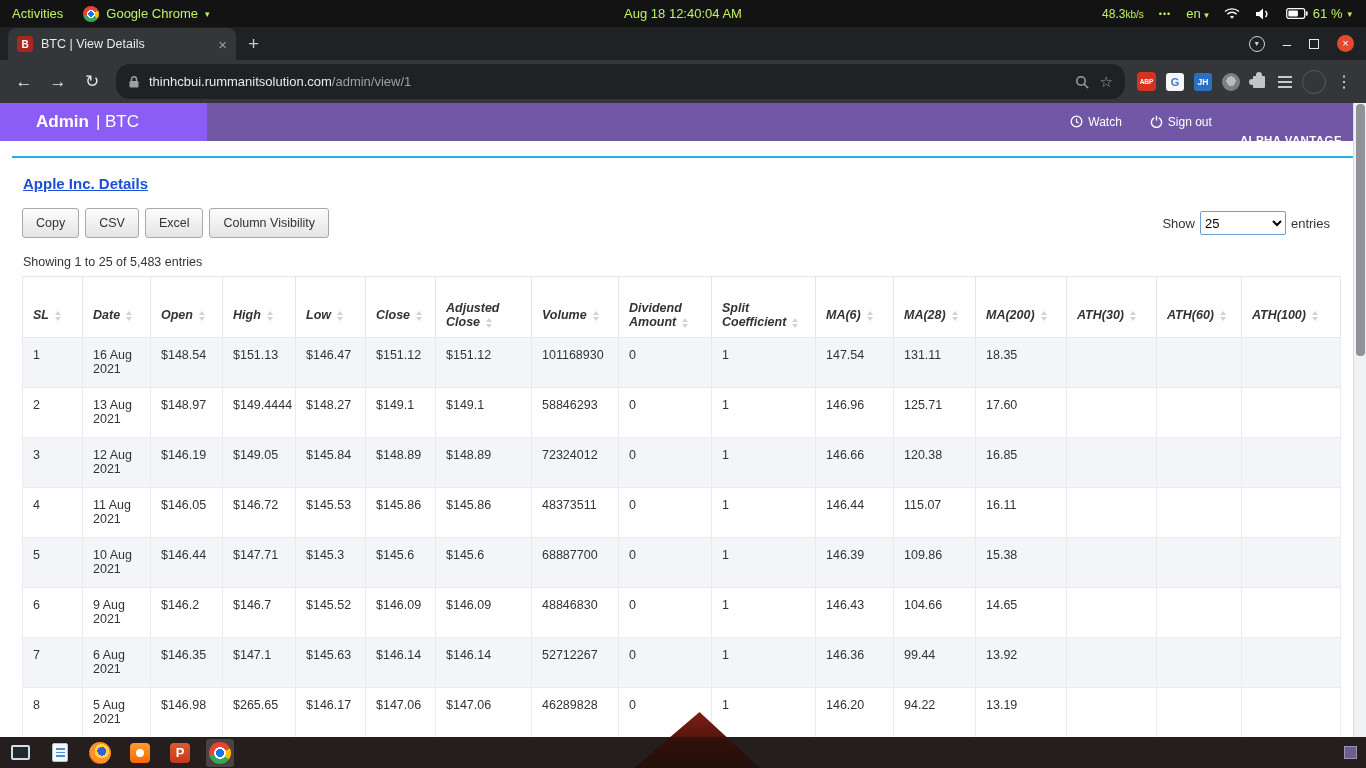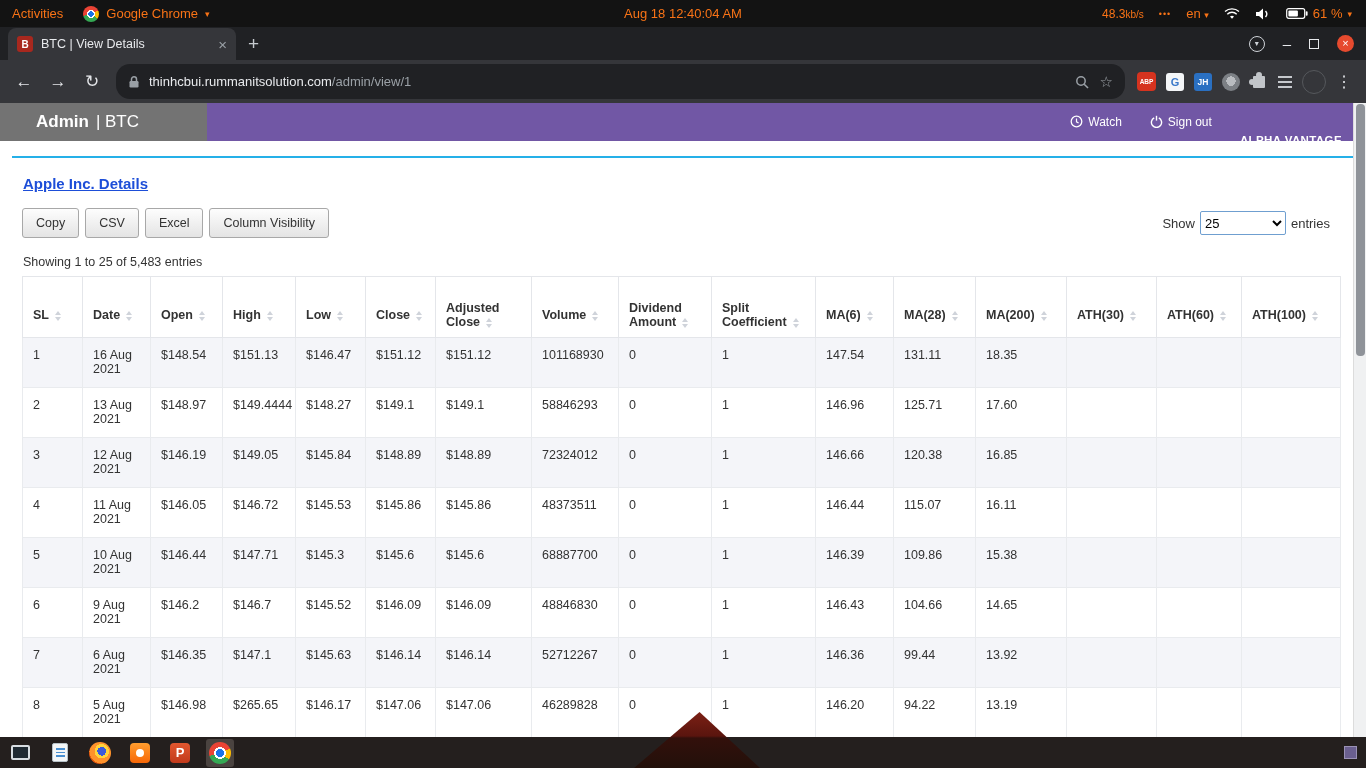--- a/index.html
+++ b/index.html
@@ -5,21 +5,21 @@
   * { box-sizing: border-box; }
   body { margin:0; background:#000; }
   #screen {
     position:relative; width:1366px; height:768px; overflow:hidden;
     font-family:"Liberation Sans", sans-serif; background:#fff;
   }
 
   
   #topbar {
     position:absolute; top:0; left:0; right:0; height:27px;
-    background:#131313; color:#f97316; display:flex; align-items:center; font-size:13px;
+    background:#131313; color:#bef264; display:flex; align-items:center; font-size:13px;
   }
   .tb-left { display:flex; align-items:center; gap:20px; padding-left:12px; }
   .app-menu { display:flex; align-items:center; gap:7px; }
   .clock { position:absolute; left:50%; transform:translateX(-50%); }
   .tb-right { margin-left:auto; display:flex; align-items:center; gap:15px; padding-right:14px; }
   .net { font-size:12px; }
   .net .unit { font-size:10px; }
   .tray-dots { font-size:9px; letter-spacing:1px; }
   .caret8 { font-size:9px; }
 
@@ -86,21 +86,21 @@
   .pz::after  { content:""; position:absolute; left:-4px; top:3px; width:6px; height:6px; border-radius:50%; background:#c2c5c9; }
   .lines { width:14px; height:2px; background:#c6c9cd; box-shadow:0 5px 0 #c6c9cd, 0 10px 0 #c6c9cd; margin-bottom:10px; }
   .avatar { width:24px; height:24px; border-radius:50%;
     background:radial-gradient(circle at 40% 35%, #d9b08c 0 40%, #8a5a33 40% 75%, #4e3djs 75%, #503a27 100%); border:1px solid #55585c; }
   .menu-dots { color:#dfe1e5; font-size:16px; line-height:1; }
 
   
   #page { position:absolute; top:103px; left:0; right:0; bottom:31px; background:#fff; overflow:hidden; }
 
   .admin-bar { height:38px; background:#7157a5; display:flex; align-items:stretch; color:#fff; }
-  .brand { width:207px; background:#737373; display:flex; align-items:center; gap:7px; padding-left:36px; font-size:17px; }
+  .brand { width:207px; background:#8b5cf6; display:flex; align-items:center; gap:7px; padding-left:36px; font-size:17px; }
   .brand .bold { font-weight:bold; }
   .admin-right { margin-left:auto; display:flex; align-items:center; gap:28px; padding-right:24px; font-size:12px; }
   .admin-link { display:flex; align-items:flex-start; gap:5px; color:#fff; }
   .vendor { font-weight:bold; font-size:11.5px; letter-spacing:0.4px;margin-top:35px; }
 
   .rule { border-top:2px solid #25b0e8; margin:15px 12px 0; }
   .page-title { margin:17px 0 0 23px; font-size:15px; font-weight:bold; color:#1d4ed8;text-decoration:underline; }
 
   .controls-row { display:flex; align-items:center; margin:16px 22px 0; }
   .dt-btn {
@@ -109,21 +109,21 @@
     font-family:inherit;
   }
   .show-entries { margin-left:auto; display:flex; align-items:center; gap:5px; font-size:13px; color:#333; padding-right:14px; }
   .show-entries select { width:86px; height:24px; font-size:13px; border:1px solid #6f9fd0; border-radius:2px; background:#fff; font-family:inherit; }
 
   .showing { margin:17px 22px 7px 23px; font-size:12.5px; color:#333; }
 
   table.dt { border-collapse:collapse; margin-left:22px; width:1318px; table-layout:fixed; color:#333; }
   table.dt th {
     font-weight:bold; text-align:left; font-size:12.5px;
-    padding:24px 6px 8px 10px; border:1px solid #e4e6ea; height:61px; vertical-align:middle; background:#fff;
+    padding:24px 6px 8px 10px; border:1px solid #e4e6ea; height:61px; vertical-align:middle; background:#fff;font-style:italic;
   }
   table.dt td { font-size:12.5px; padding:10px 6px 10px 10px; border:1px solid #e9ebee; vertical-align:top; height:50px; }
   tr.odd td { background:#f4f5f9; }
   .sorters { display:inline-flex; flex-direction:column; gap:2px; margin-left:6px; vertical-align:middle; }
   .s-up { width:0; height:0; border-left:3.5px solid transparent; border-right:3.5px solid transparent; border-bottom:4px solid #cfd3da; }
   .s-dn { width:0; height:0; border-left:3.5px solid transparent; border-right:3.5px solid transparent; border-top:4px solid #cfd3da; }
 
   
   .sb { position:absolute; top:0; right:0; bottom:0; width:13px; background:#f0f1f2; border-left:1px solid #dcdcdc; z-index:5; }
   .sb-thumb { position:absolute; top:1px; left:2px; width:9px; height:252px; border-radius:4px; background:#8f9399; }

